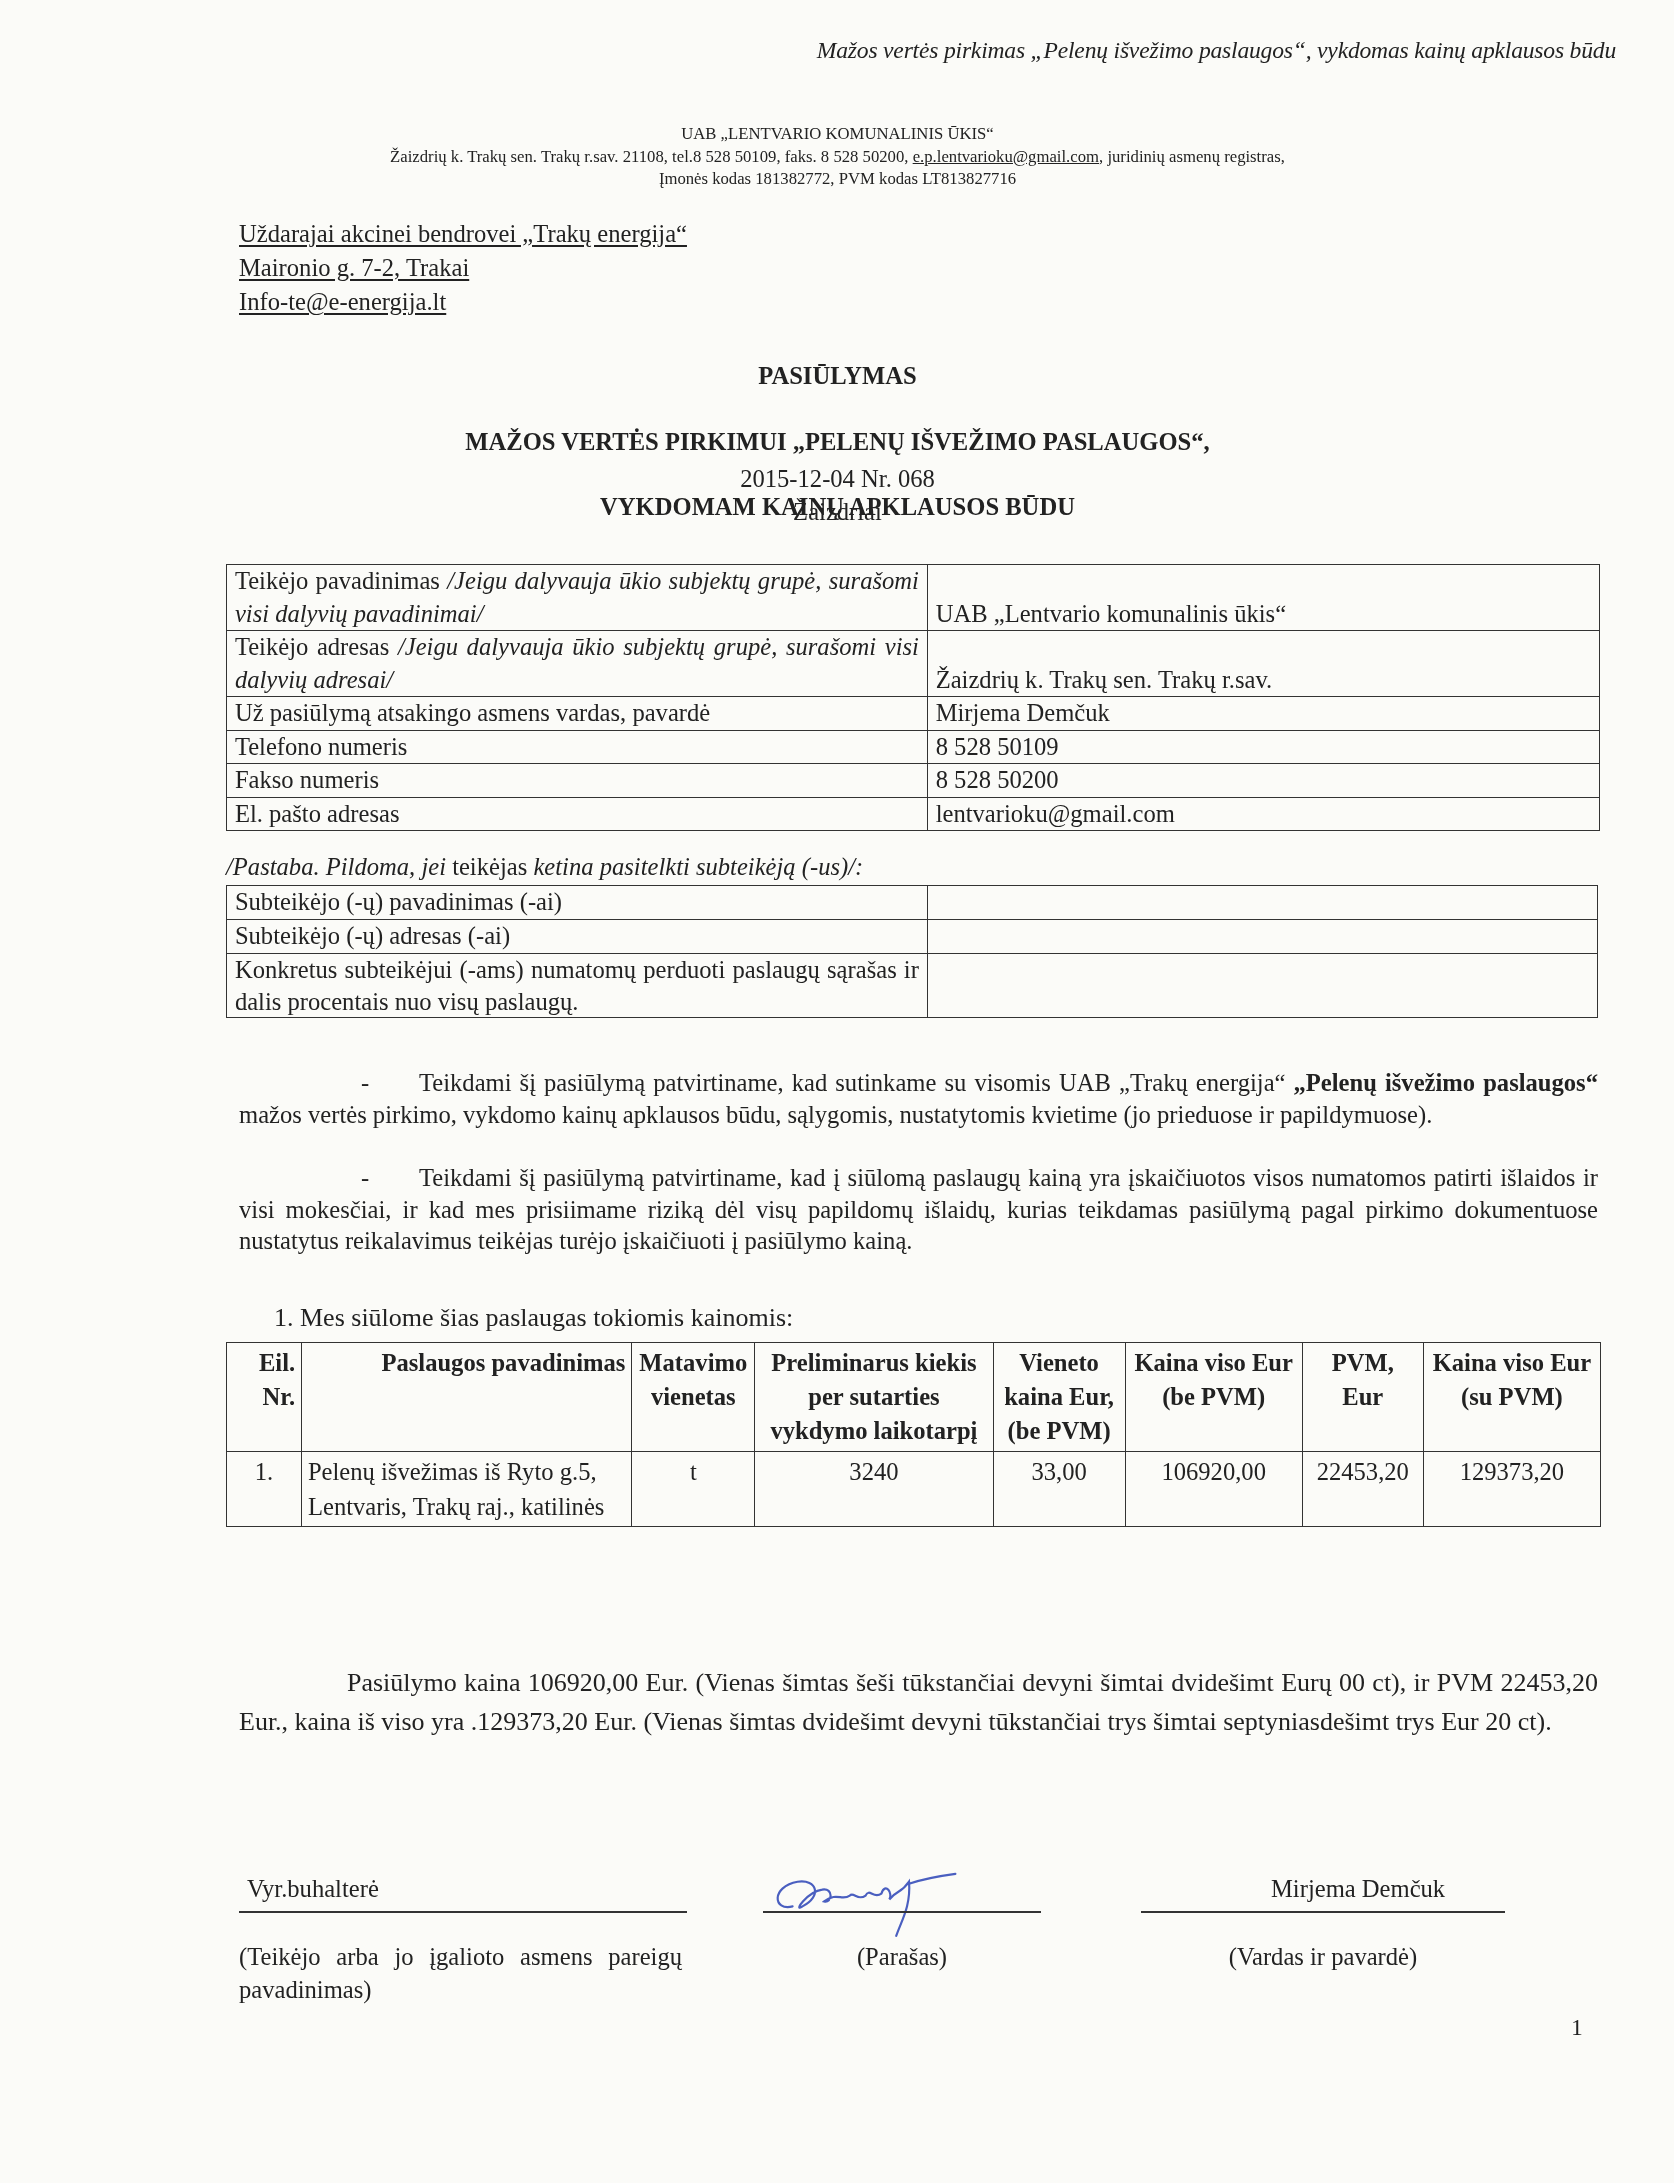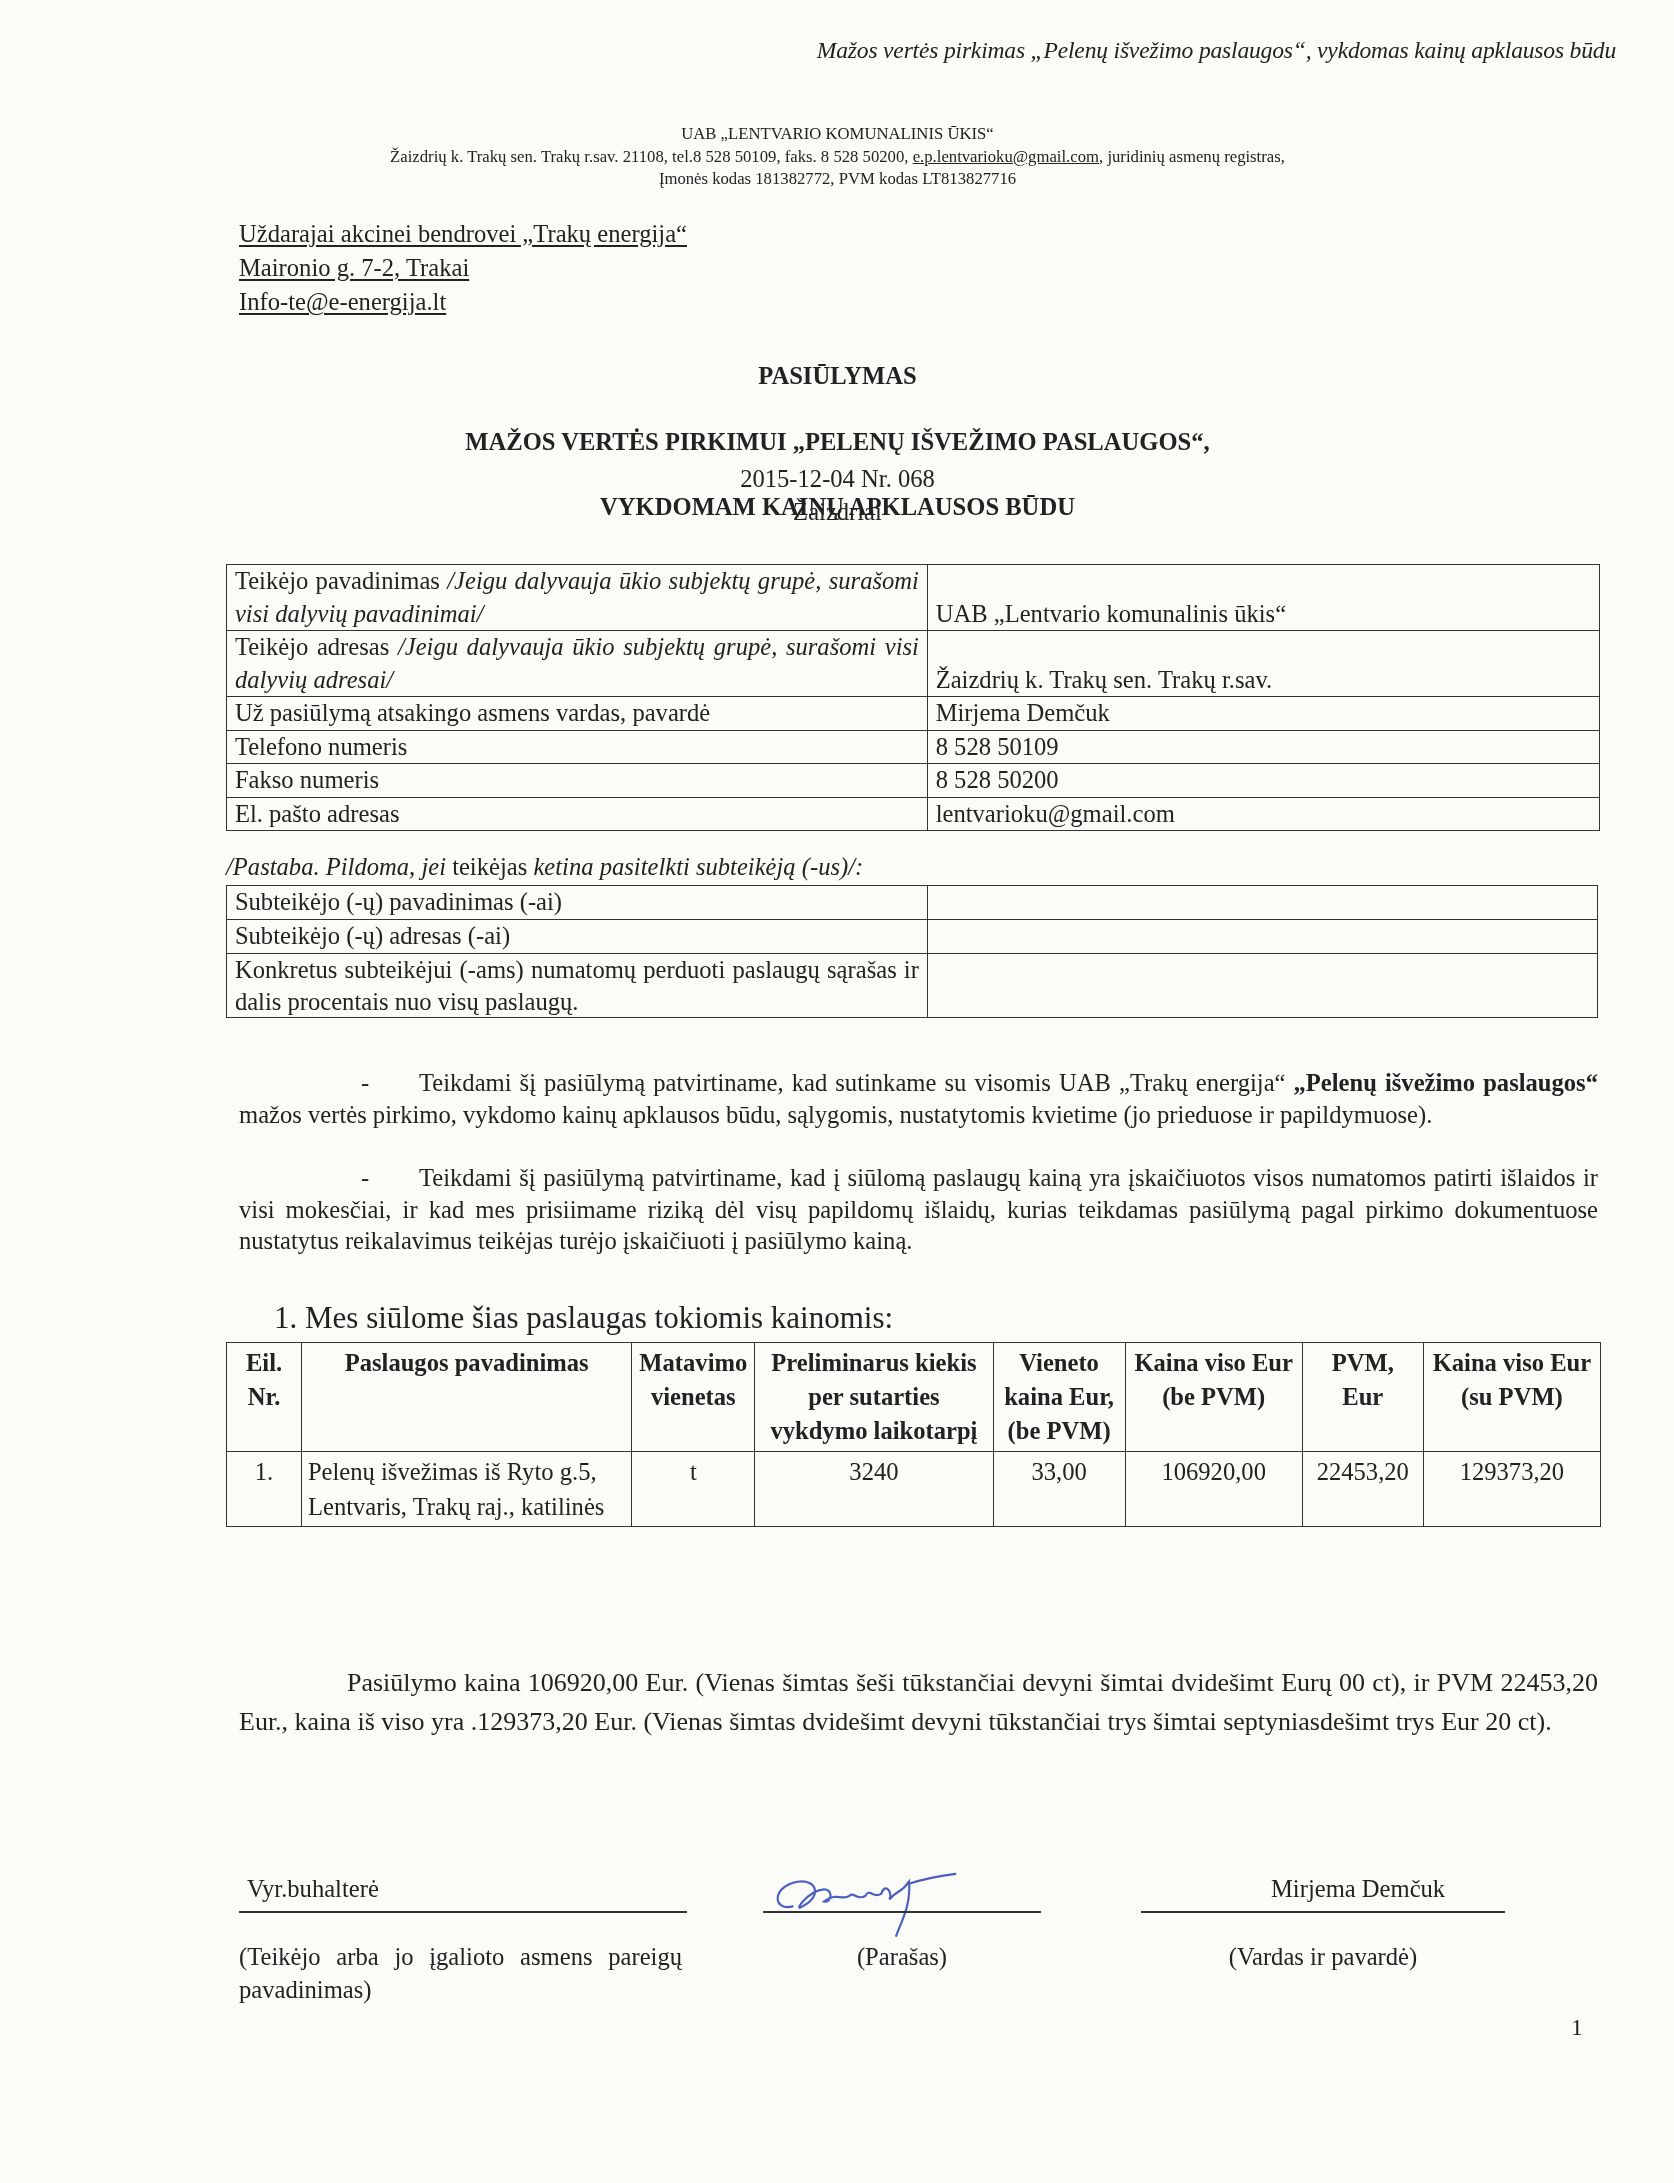--- a/index.html
+++ b/index.html
@@ -51,28 +51,28 @@
   .sub {
     left: 226px; top: 885px; width: 1372px; font-size: 24.6px; font-family: Liberation Serif, serif;
   }
   .sub td { padding: 0 7.9px; line-height: 31.5px; height: 33px; }
   .sub td.lbl { width: 684px; text-align: justify; }
   .para {
     left: 239px; width: 1359px; font-size: 24.6px; line-height: 31.5px;
     text-align: justify;
   }
   .para .dash { display: inline-block; width: 180px; padding-left: 122px; box-sizing: border-box; }
-  .list1 { left: 274px; top: 1302px; font-size: 31px; line-height: 31.5px; }
+  .list1 { left: 274px; top: 1302px; font-size: 26px; line-height: 31.5px; }
   .price {
     left: 226px; top: 1342px; width: 1375px; font-size: 24.6px;
   }
   .price th { font-weight: bold; text-align: center; line-height: 34px; padding: 3px 5.9px; }
   .price td { text-align: center; line-height: 35px; padding: 2px 5.9px; }
   .price td.name { text-align: left; }
-  .price th.first { text-align: center; }
+  .price th.first { text-align: right; }
   .summary {
     left: 239px; width: 1359px; top: 1663px; font-size: 26px; line-height: 39px;
     text-align: justify; text-indent: 108px;
   }
   .sig-role { left: 247px; top: 1875px; font-size: 24.6px; }
   .sig-line { height: 0; border-top: 2px solid #333; }
   .sig-cap { font-size: 24.6px; line-height: 33px; margin-top: 24px; }
   .sig-name { left: 1271px; top: 1875px; font-size: 24.6px; }
   .signature { left: 763px; top: 1852px; }
   .pagenum { left: 1571px; top: 2014px; font-size: 23.6px; }

